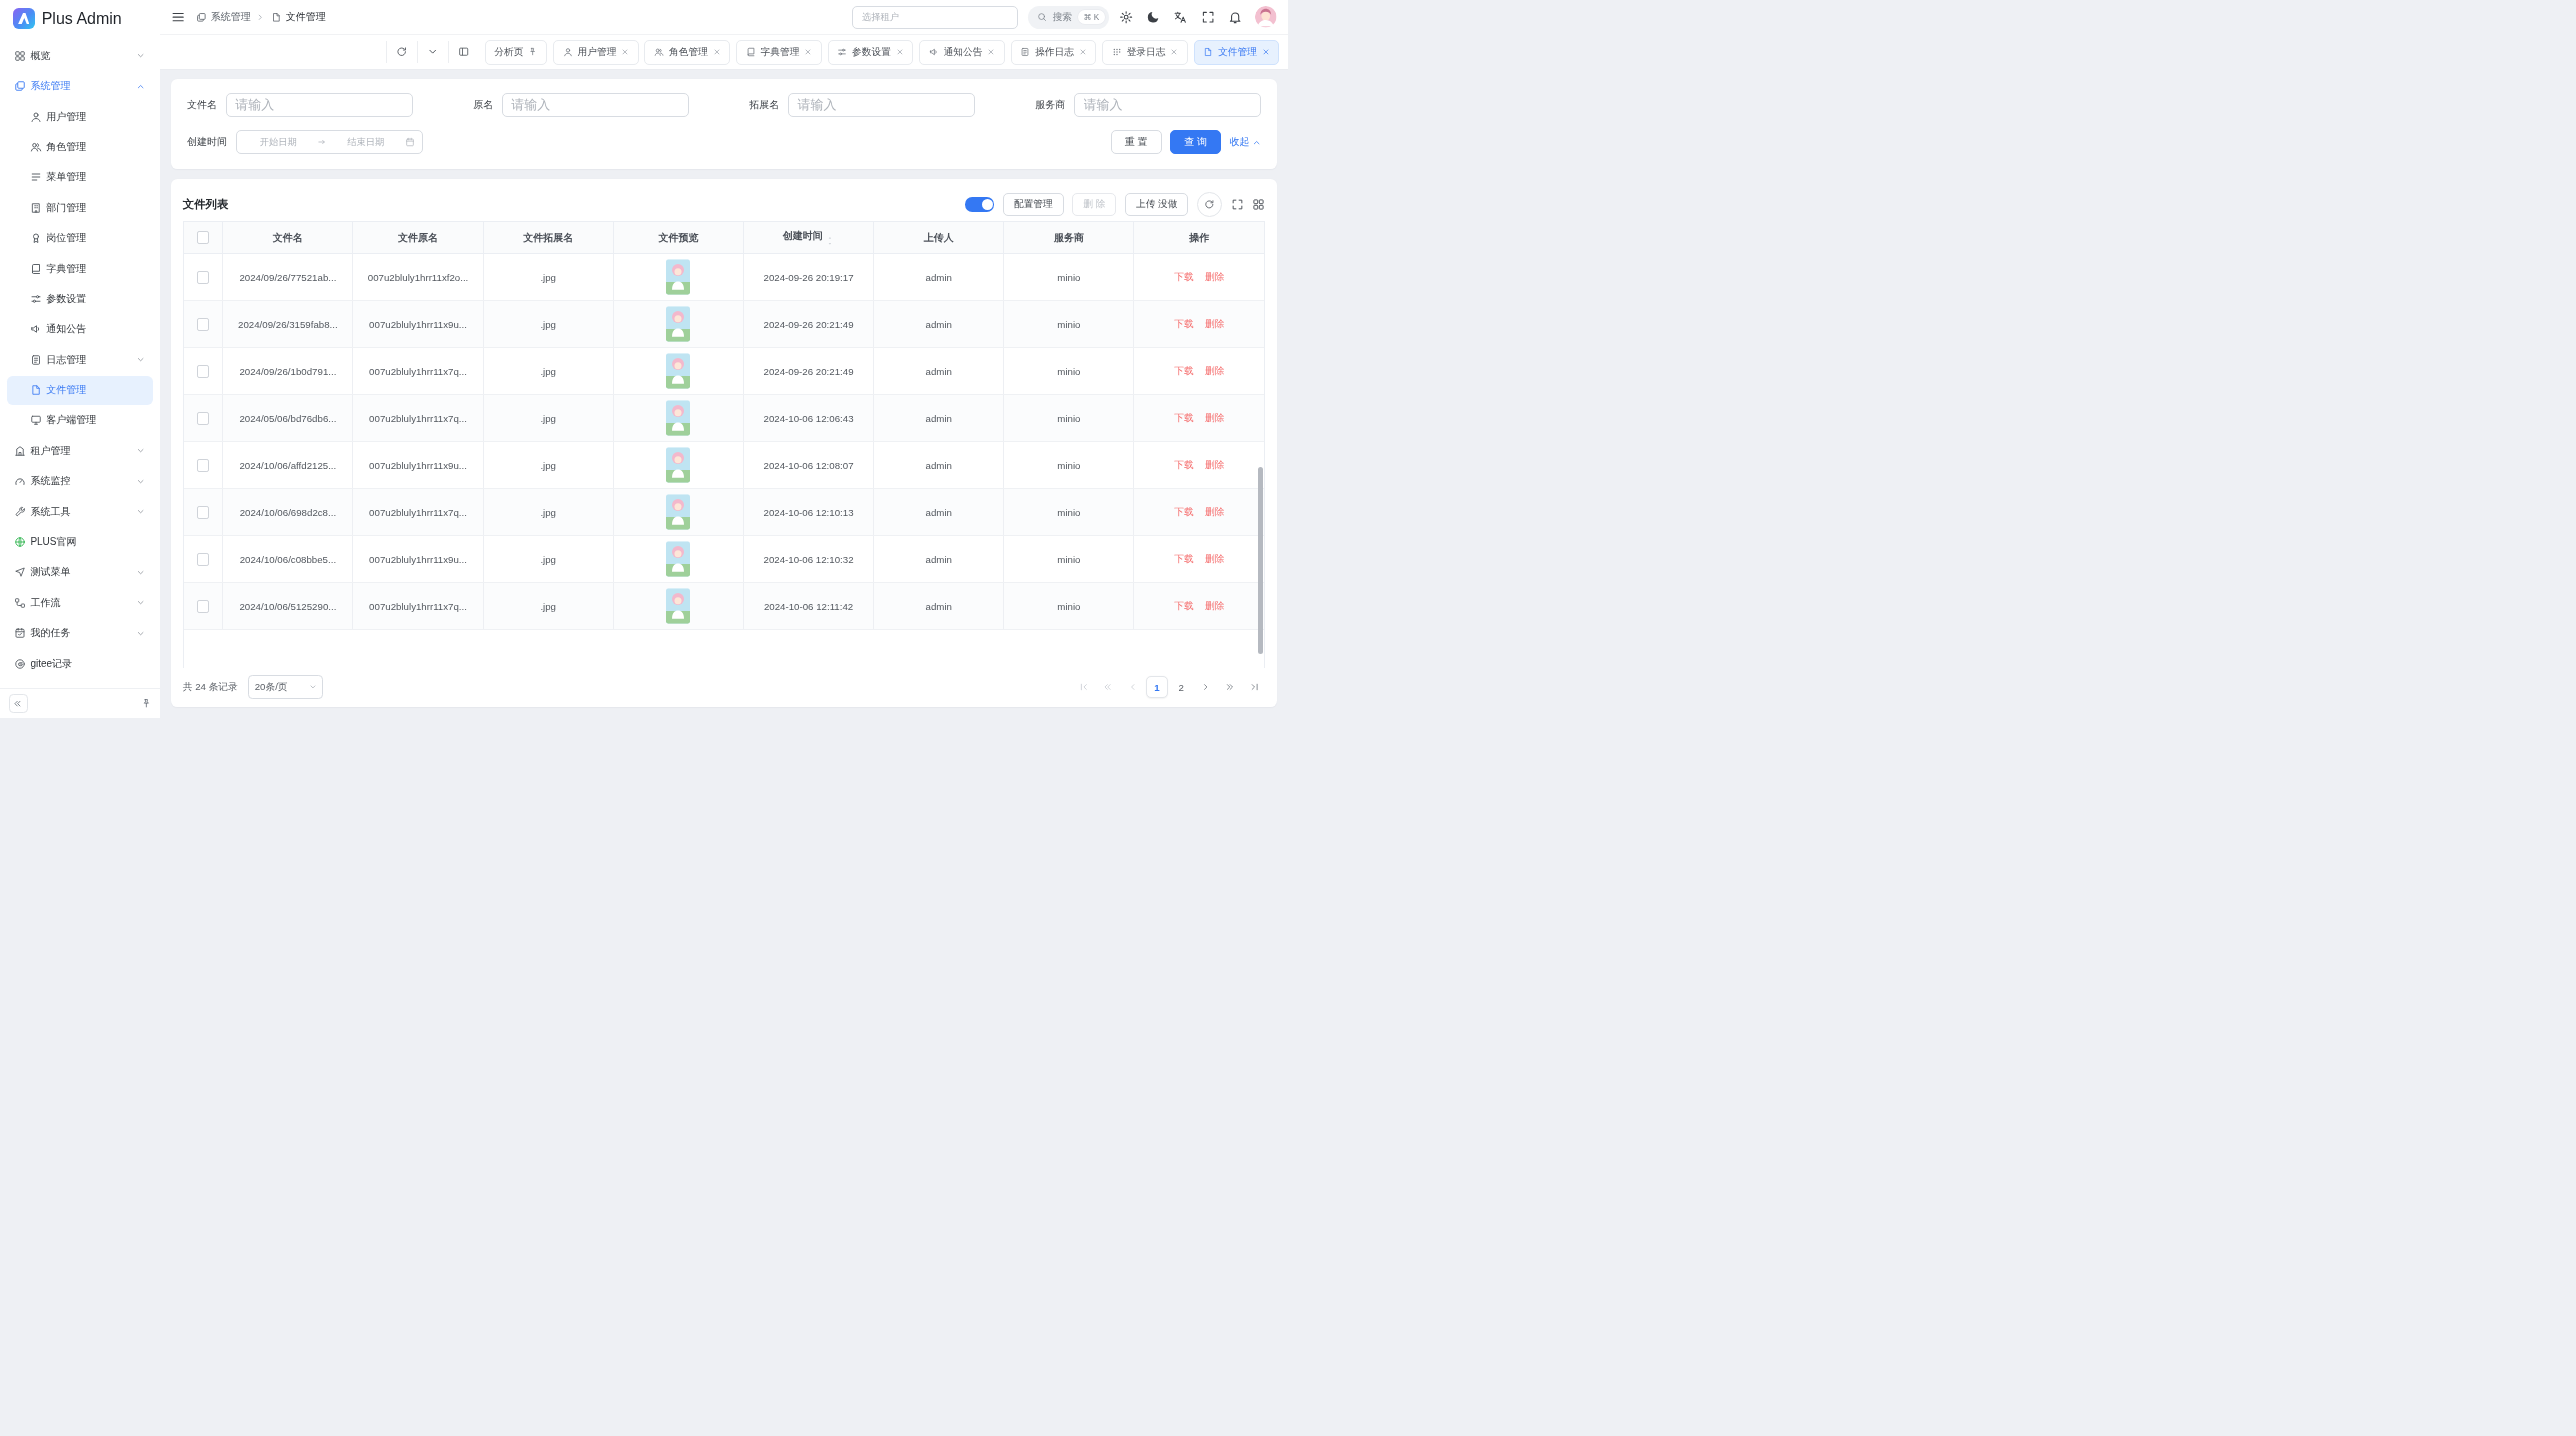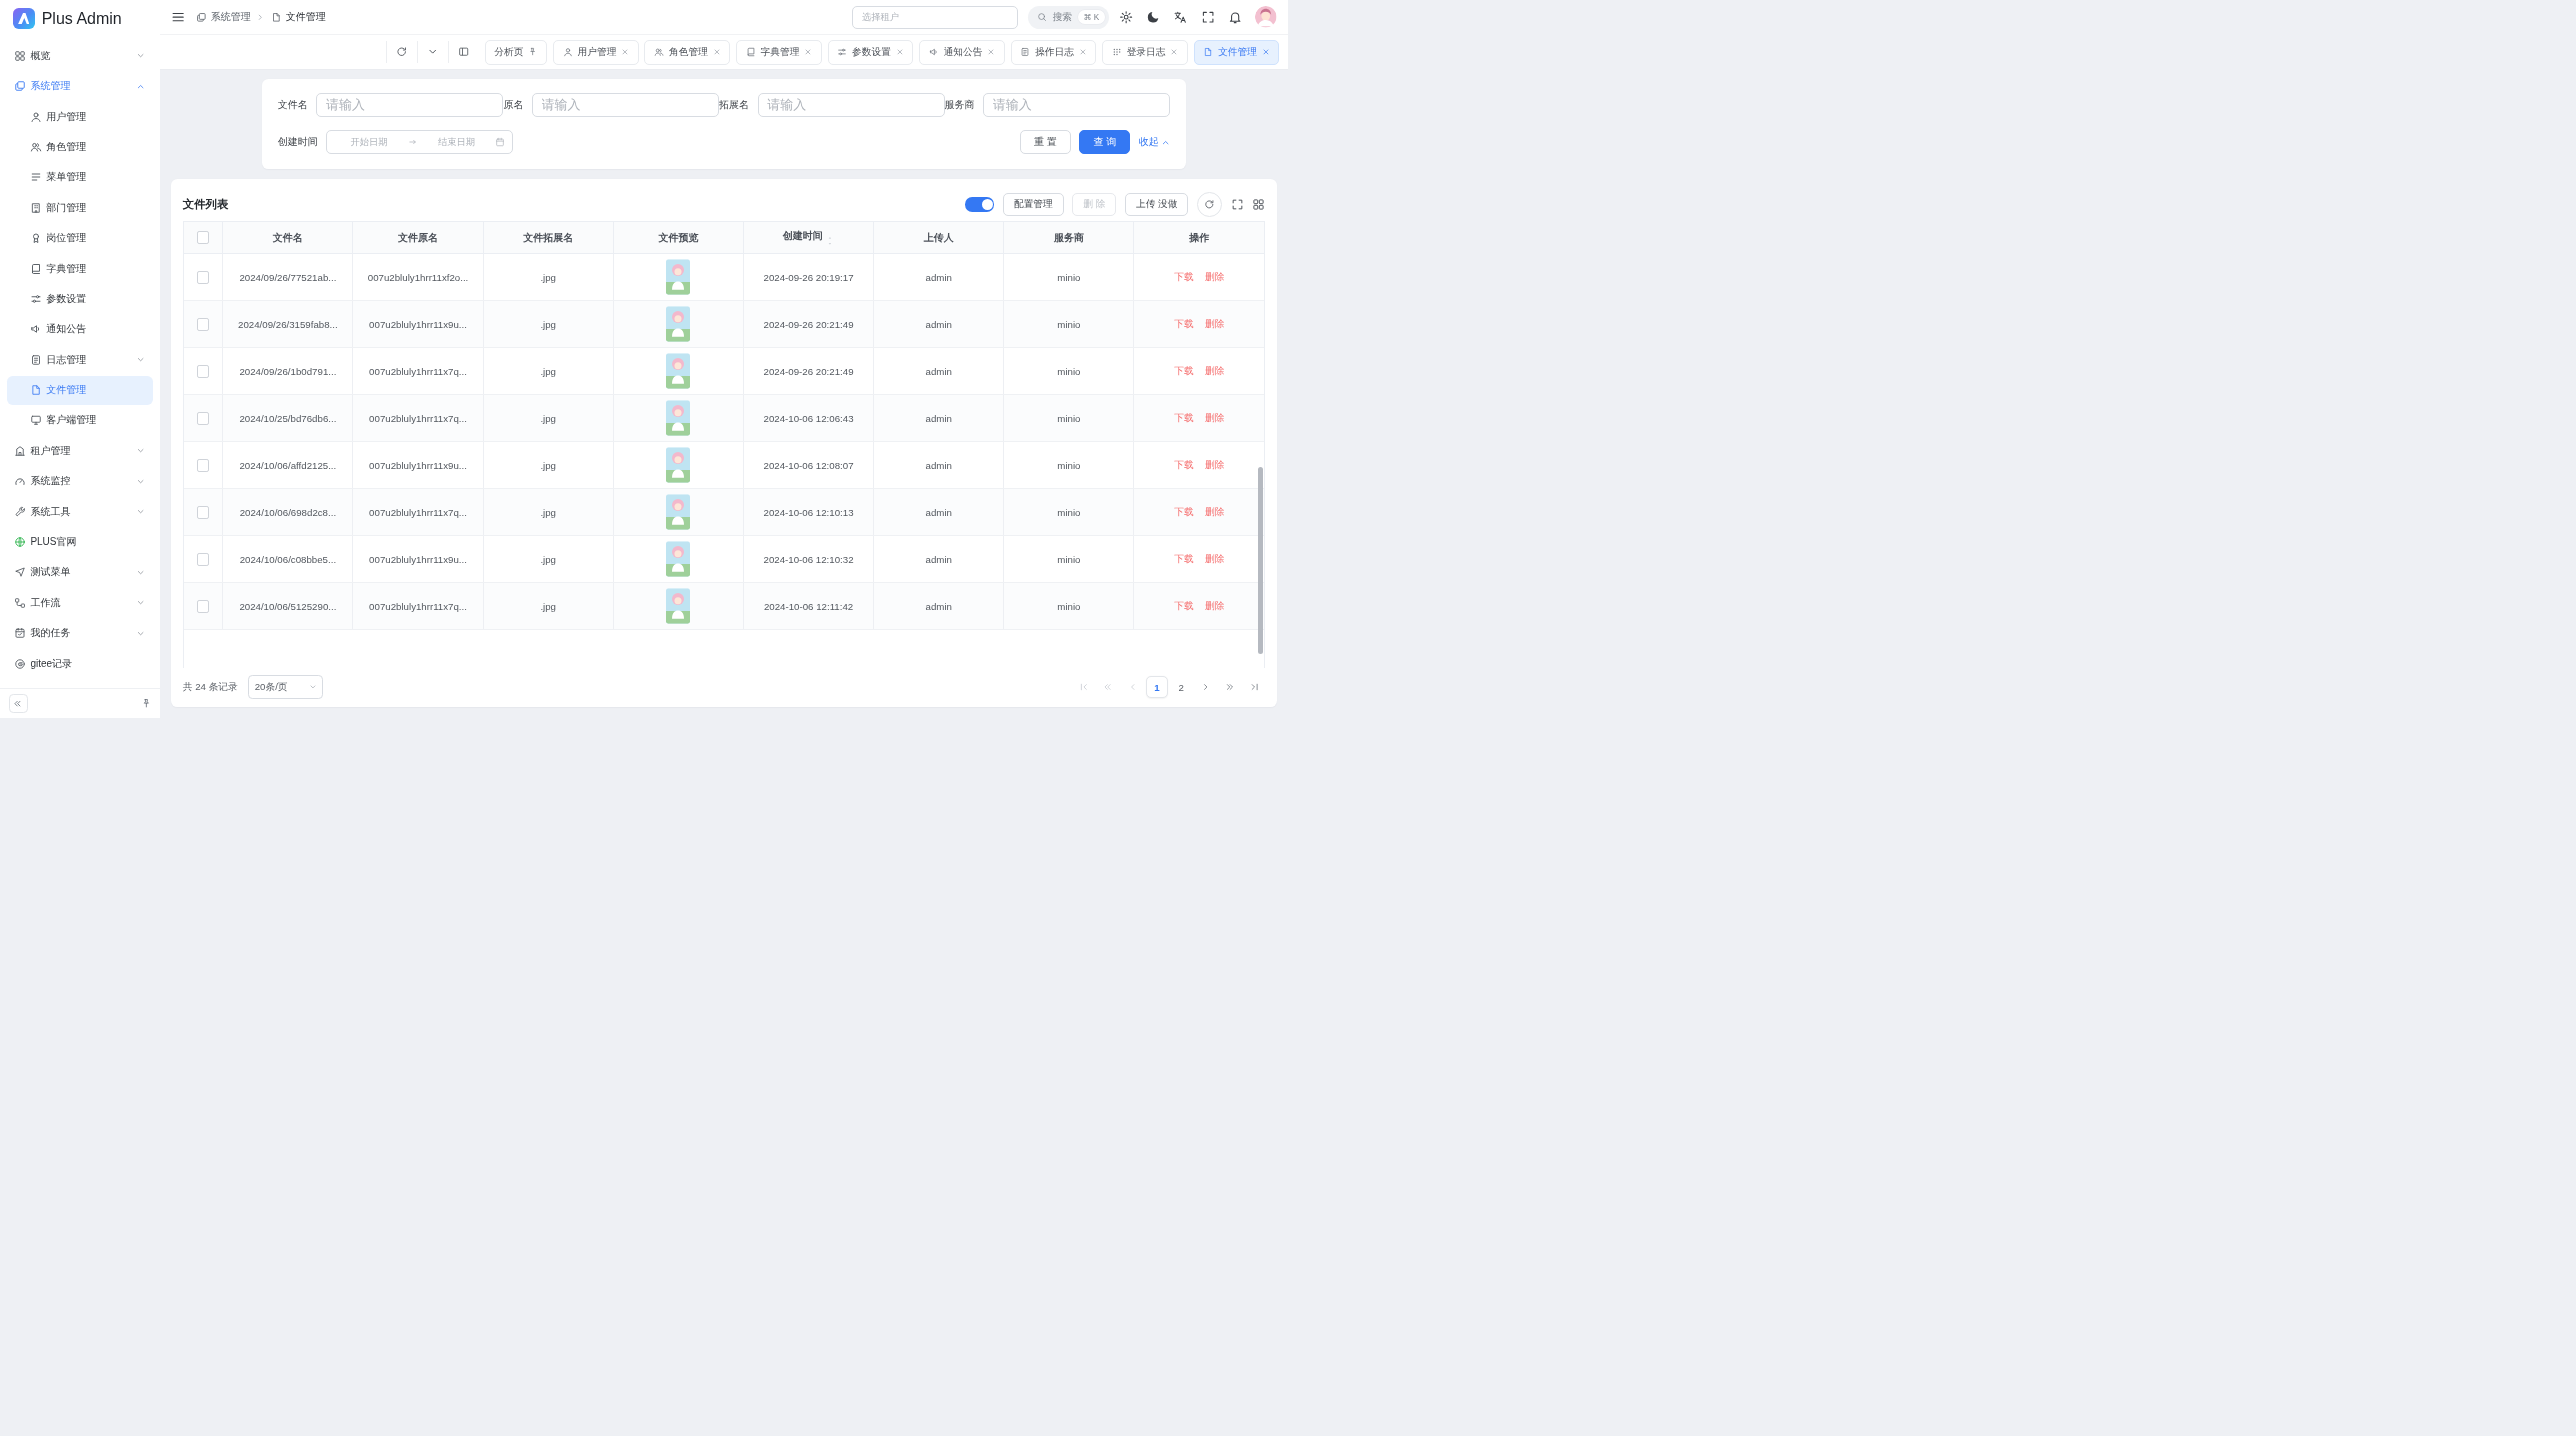--- a/index.html
+++ b/index.html
@@ -64,21 +64,21 @@
   .tab .tab-close{width:7.9px;height:7.9px;color:#9aa0a8;}
   .tab .tab-pin{width:9.3px;height:9.3px;color:#6a7077;}
   .tab.active{background:#e7f1fe;border-color:#cfe2fd;color:#3a7af3;}
   .tab.active .tab-icon,.tab.active .tab-close{color:#3a7af3;}
   .tab-controls{margin-left:auto;display:flex;align-items:center;}
   .ctrl{width:30px;height:21.5px;display:flex;align-items:center;justify-content:center;color:#4a4f56;
         border-left:0.7px solid #eceef1;cursor:pointer;}
   .ctrl svg{width:11.4px;height:11.4px;}
 
   
-  .content{flex:1;min-height:0;padding:10px 11.4px 11.4px;display:flex;flex-direction:column;gap:10.7px;align-items:center;}
+  .content{flex:1;min-height:0;padding:10px 11.4px 11.4px;display:flex;flex-direction:column;gap:10.7px;}
   .card{background:#fff;border-radius:6.4px;box-shadow:0 0.7px 1.4px rgba(31,35,41,.04);}
 
   
   .filter-card{padding:14.3px 15.7px;flex:none;}
   .f-row1{display:grid;grid-template-columns:repeat(4,max-content);justify-content:space-between;align-items:center;}
   .f-group{display:flex;align-items:center;gap:8.6px;}
   .f-label{font-size:10px;color:#3c4046;white-space:nowrap;}
   .f-input{width:187px;height:24px;border:0.7px solid #d8dce2;border-radius:5px;padding:0 8.6px;
            font-size:13px;color:#333;outline:none;box-sizing:border-box;font-family:Liberation Serif, serif;}
   .f-input::placeholder{color:#aeb3ba;}
@@ -945,21 +945,21 @@
                   <td>admin</td>
                   <td>minio</td>
                   <td class="ops">
                     <a>下载</a><a>删除</a>
                   </td>
                 </tr>
 
 
                 <tr>
                   <td><span class="cb"></span></td>
-                  <td>2024/10/25/bd76db6...</td>
+                  <td>2024/05/06/bd76db6...</td>
                   <td>007u2bluly1hrr11x7q...</td>
                   <td>.jpg</td>
                   <td><svg class="thumb" viewBox="0 0 34 50">
                       <use href="#i-thumb"></use>
                     </svg></td>
                   <td>2024-10-06 12:06:43</td>
                   <td>admin</td>
                   <td>minio</td>
                   <td class="ops">
                     <a>下载</a><a>删除</a>

